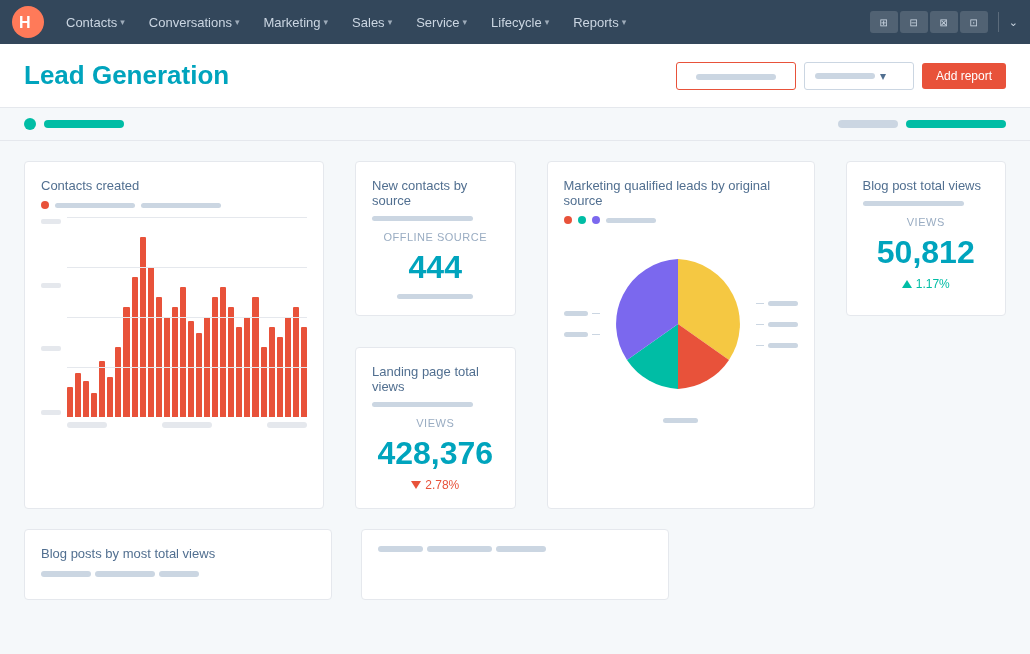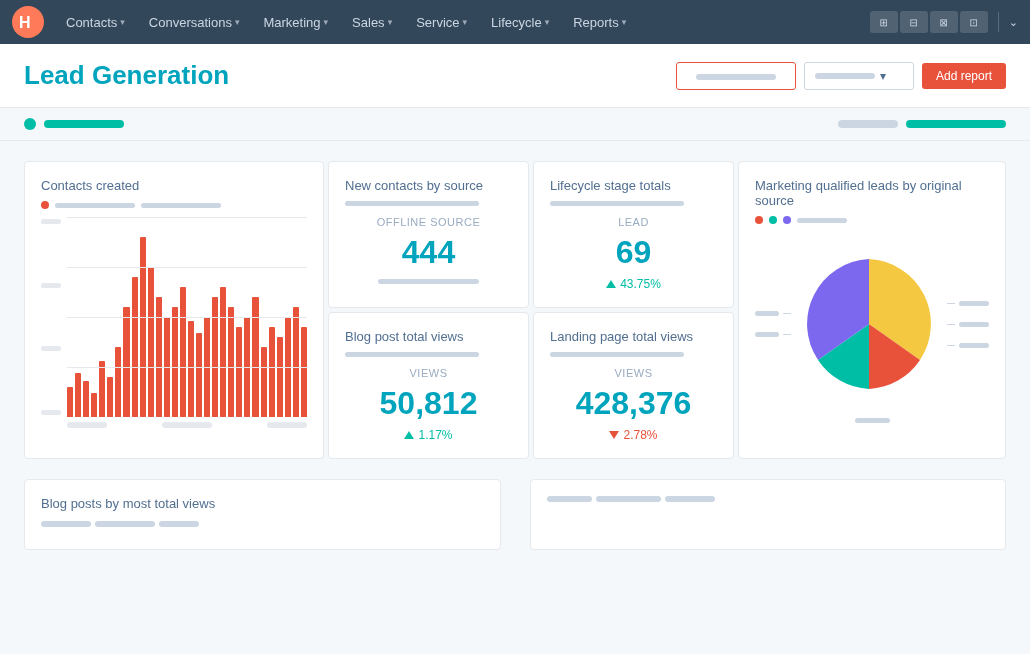--- a/index.html
+++ b/index.html
@@ -30,39 +30,39 @@
     .filter-bar { background: #f5f8fa; border-bottom: 1px solid #e5e8ed; padding: 10px 24px; display: flex; align-items: center; justify-content: space-between; }
     .filter-left { display: flex; align-items: center; gap: 8px; }
     .filter-dot { width: 12px; height: 12px; background: #00bda5; border-radius: 50%; }
     .filter-pill { background: #00bda5; height: 8px; width: 80px; border-radius: 4px; }
     .filter-right { display: flex; align-items: center; gap: 8px; }
     .filter-pill-gray { background: #cbd6e2; height: 8px; width: 60px; border-radius: 4px; }
     .filter-pill-teal { background: #00bda5; height: 8px; width: 100px; border-radius: 4px; }
 
     
     .dashboard { padding: 20px 24px; }
-    .cards-grid { display: grid; grid-template-columns: 300px 1fr 1fr 1fr; gap: 4px; margin-bottom: 20px; }
+    .cards-grid { display: grid; grid-template-columns: 300px 1fr 1fr 1fr; gap: 31px; margin-bottom: 20px; }
     .card { background: #fff; border: 1px solid #e5e8ed; border-radius: 4px; padding: 16px; }
     .card-tall { grid-row: span 2; }
     .card-title { font-size: 13px; color: #516f90; margin-bottom: 8px; font-weight: 400; }
 
     
     .metric-label { font-size: 11px; color: #99acc2; text-transform: uppercase; letter-spacing: 0.5px; margin-bottom: 6px; text-align: center; }
     .metric-value { font-size: 32px; font-weight: 600; color: #00a4bd; text-align: center; margin-bottom: 6px; }
     .metric-change { font-size: 12px; text-align: center; display: flex; align-items: center; justify-content: center; gap: 4px; }
     .metric-change.up { color: #00bda5; }
     .metric-change.down { color: #e8523a; }
     .triangle-up { width: 0; height: 0; border-left: 5px solid transparent; border-right: 5px solid transparent; border-bottom: 8px solid #00bda5; }
     .triangle-down { width: 0; height: 0; border-left: 5px solid transparent; border-right: 5px solid transparent; border-top: 8px solid #e8523a; }
     .bar { background: #e8523a; border-radius: 1px 1px 0 0; flex: 1; min-width: 6px; }
     .chart-wrapper { position: relative; }
     .sub-bar { height: 5px; border-radius: 3px; background: #cbd6e2; margin: 4px 0 10px 0; }
 
     
-    .bottom-grid { display: grid; grid-template-columns: 1fr 1fr; gap: 29px; }
+    .bottom-grid { display: grid; grid-template-columns: 1fr 1fr 1fr; gap: 29px; }
     .bottom-card { background: #fff; border: 1px solid #e5e8ed; border-radius: 4px; padding: 16px; }
     .bottom-card-title { font-size: 13px; color: #516f90; margin-bottom: 10px; }
   </style>
 </head>
 <body>
 
 <nav class="nav">
   <div class="nav-logo">
     <svg viewBox="0 0 32 32" fill="none">
       <circle cx="16" cy="16" r="16" fill="#ff7a59"></circle>
@@ -209,30 +209,20 @@
     </div>
 
     <div class="card">
       <div class="card-title">New contacts by source</div>
       <div class="sub-bar" style="width:80%;"></div>
       <div class="metric-label">OFFLINE SOURCE</div>
       <div class="metric-value">444</div>
       <div class="sub-bar" style="width:60%;margin:8px auto 0;"></div>
     </div>
 
-    <div class="card">
-      <div class="card-title">Lifecycle stage totals</div>
-      <div class="sub-bar" style="width:80%;"></div>
-      <div class="metric-label">LEAD</div>
-      <div class="metric-value">69</div>
-      <div class="metric-change up">
-        <div class="triangle-up"></div>
-        <span>43.75%</span>
-      </div>
-    </div>
 
     <div class="card card-tall" style="position:relative;">
       <div class="card-title">Marketing qualified leads by original source</div>
 
       <div style="display:flex;gap:6px;align-items:center;margin-bottom:10px;flex-wrap:wrap;">
         <div style="width:8px;height:8px;border-radius:50%;background:#e8523a;"></div>
         <div style="width:8px;height:8px;border-radius:50%;background:#00bda5;"></div>
         <div style="width:8px;height:8px;border-radius:50%;background:#7b68ee;"></div>
         <div style="width:50px;height:5px;background:#cbd6e2;border-radius:3px;"></div>
       </div>

